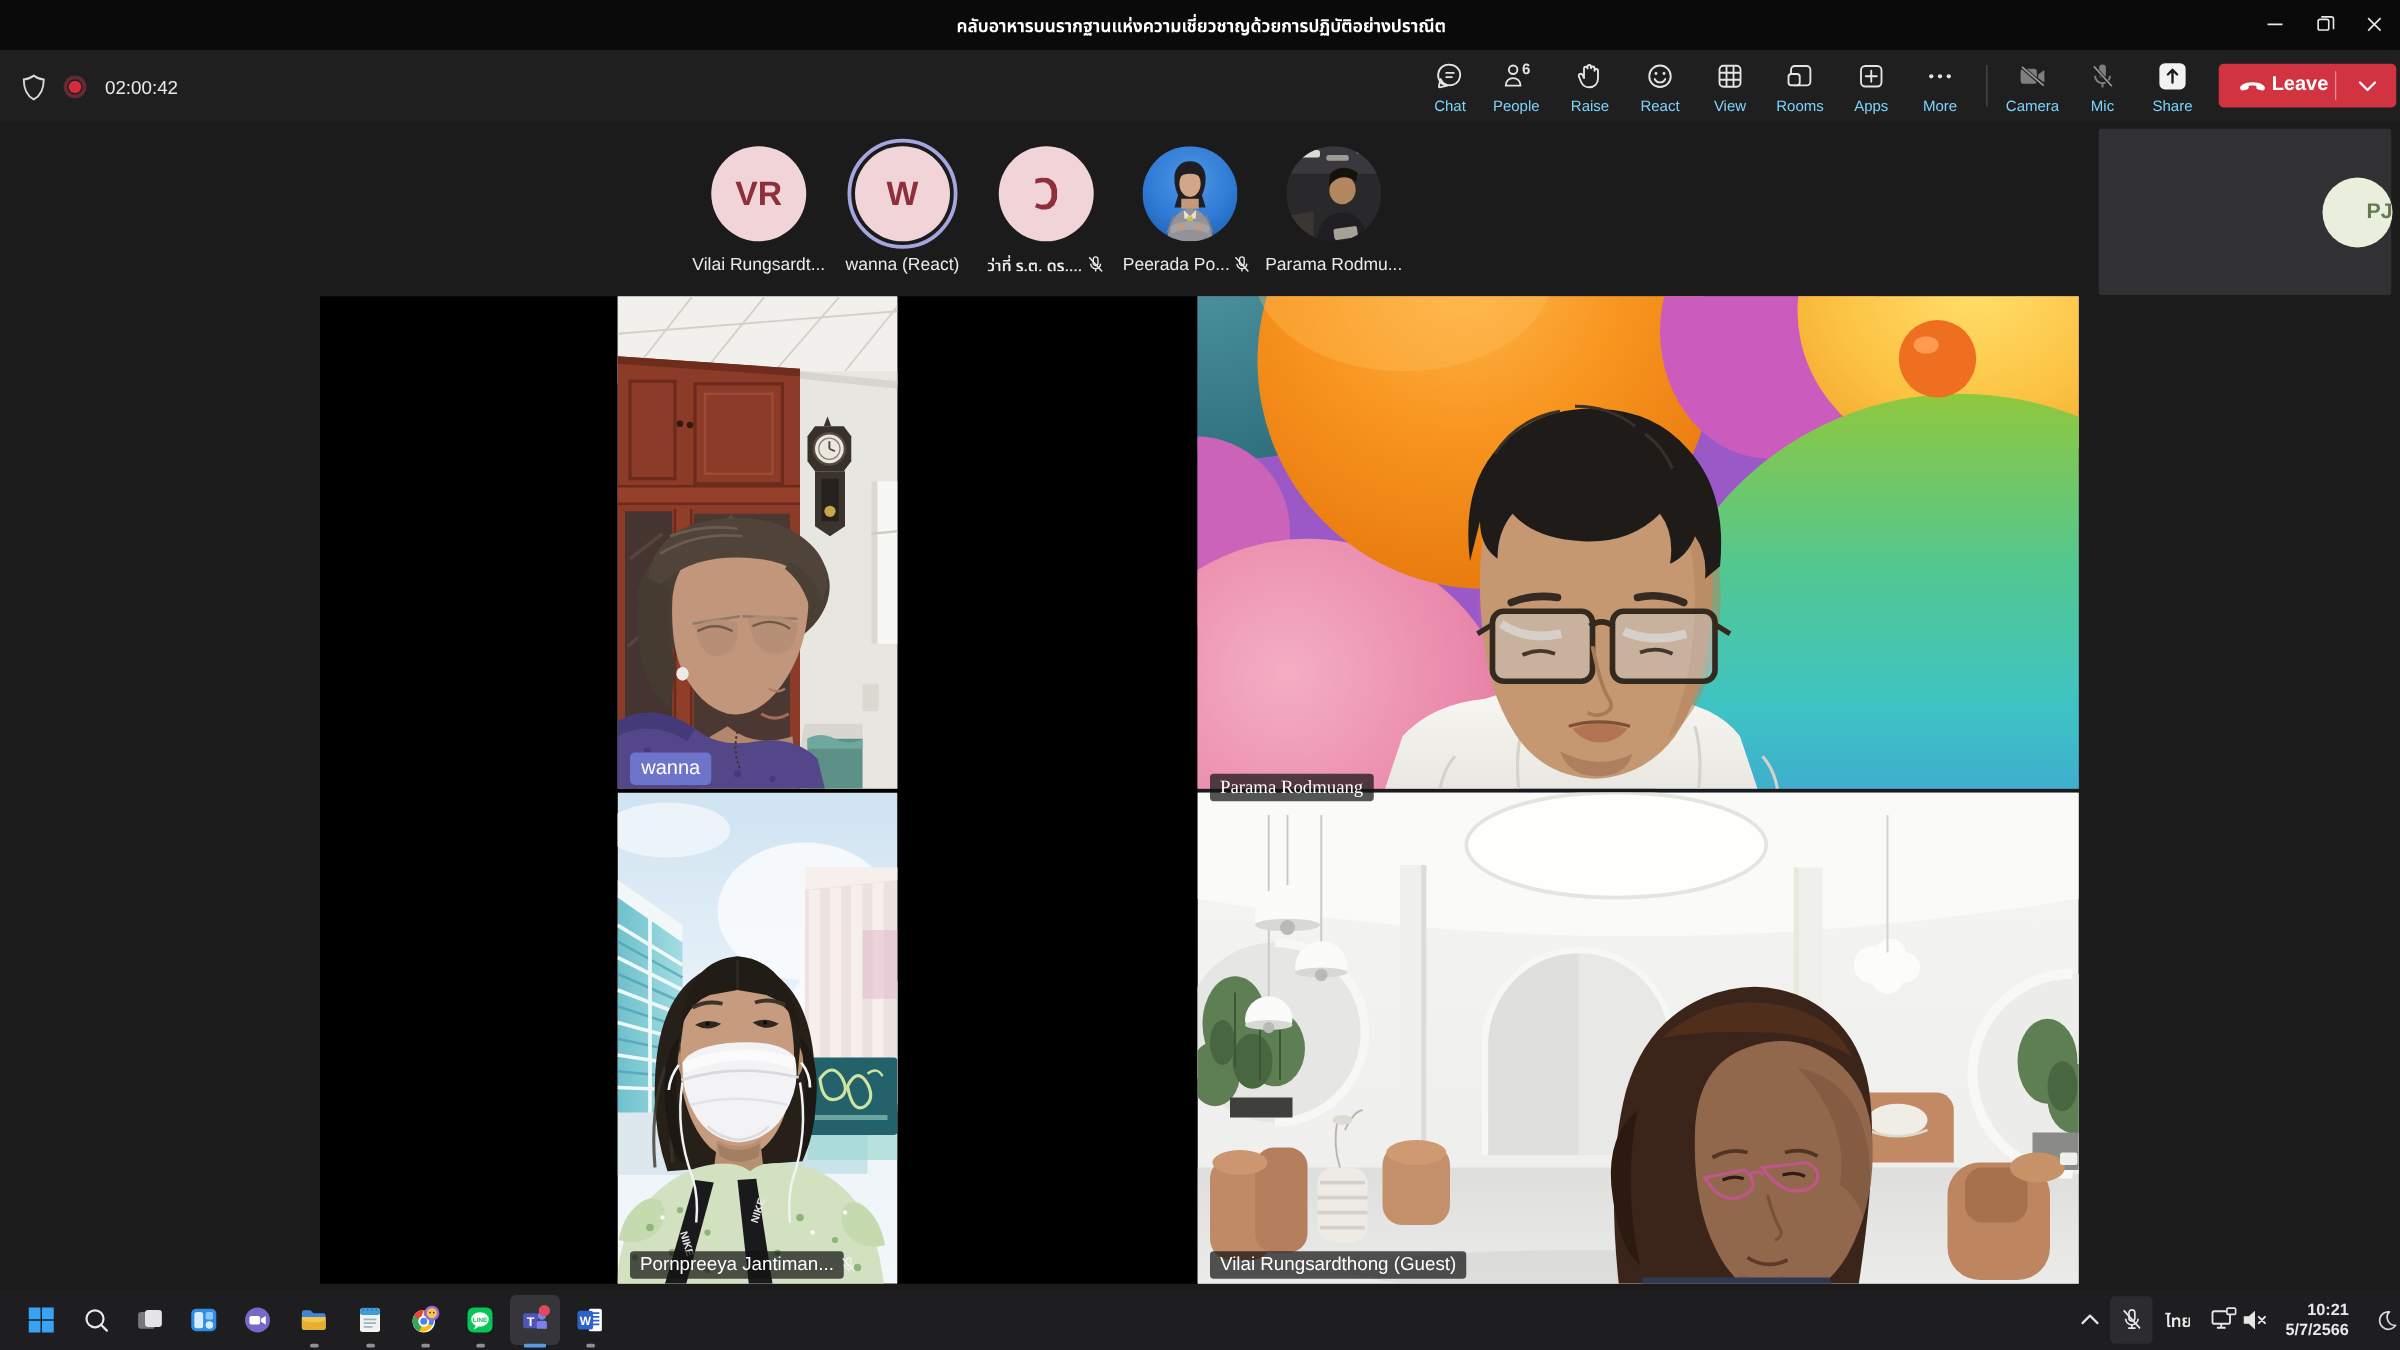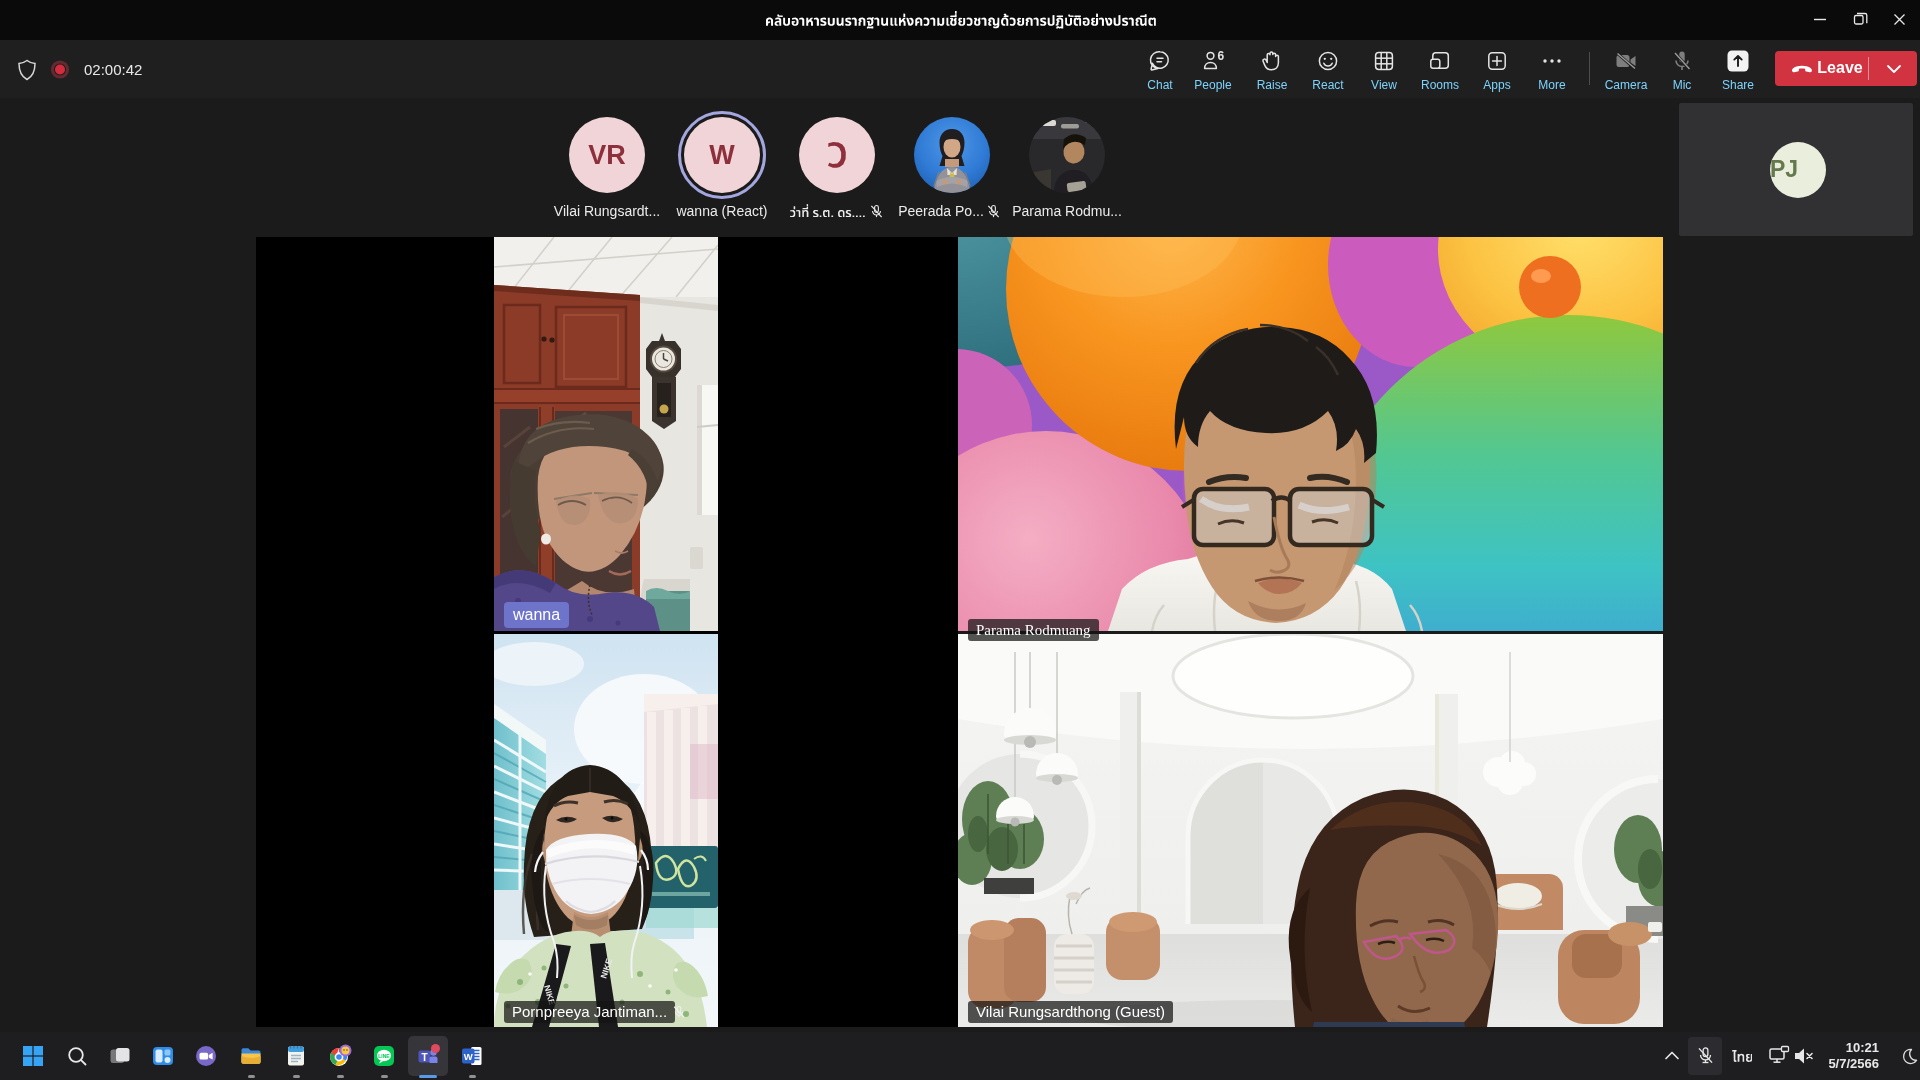--- a/index.html
+++ b/index.html
@@ -173,21 +173,21 @@
 <rect x="32" y="7" width="18" height="4.5" rx="2" fill="#9e9c96"></rect>
 <rect x="56" y="1" width="16" height="5" rx="2" fill="#767470"></rect>
 <path d="M0 56 l22-4 v24 H0 Z" fill="#3a3631"></path>
 <ellipse cx="45" cy="35" rx="10.5" ry="11.5" fill="#b2875f" transform="rotate(8 45 35)"></ellipse>
 <path d="M34 32 q9-12 22-4 l1-7 q-12-8-22 1 Z" fill="#141209"></path>
 <path d="M25 76 c0-15 9-23 20-23 s19 8 19 23 Z" fill="#201e22"></path>
 <rect x="38" y="65" width="19" height="9" rx="2" fill="#a5a195" transform="rotate(-8 47 69)"></rect>
 </g>
     </svg>
 <div class="abs" style="left:1679px;top:103px;width:234px;height:133px;background:#313133;border-radius:2px;"></div>
-<div class="abs" style="left:1770px;top:142px;width:56px;height:56px;border-radius:50%;background:#e9efdc;color:#64794d;font-size:23px;font-weight:bold;text-align:left;line-height:54px;">PJ</div>
+<div class="abs" style="left:1858px;top:142px;width:56px;height:56px;border-radius:50%;background:#e9efdc;color:#64794d;font-size:17px;font-weight:bold;text-align:right;line-height:54px;">PJ</div>
 <div class="abs" style="left:256px;top:237px;width:702px;height:790px;background:#000;"></div>
 <svg class="abs" style="left:494px;top:237px" width="224" height="394" viewBox="0 0 224 394">
 <rect width="224" height="394" fill="#e9e7e2"></rect>
 <rect width="224" height="70" fill="#f1f0ec"></rect>
 <g stroke="#d3d0c9" stroke-width="1.5">
 <line x1="8" y1="66" x2="60" y2="0"></line>
         <line x1="66" y1="64" x2="118" y2="0"></line>
 <line x1="124" y1="62" x2="178" y2="0"></line>
         <line x1="182" y1="60" x2="224" y2="8"></line>
 <line x1="0" y1="30" x2="224" y2="12"></line>

